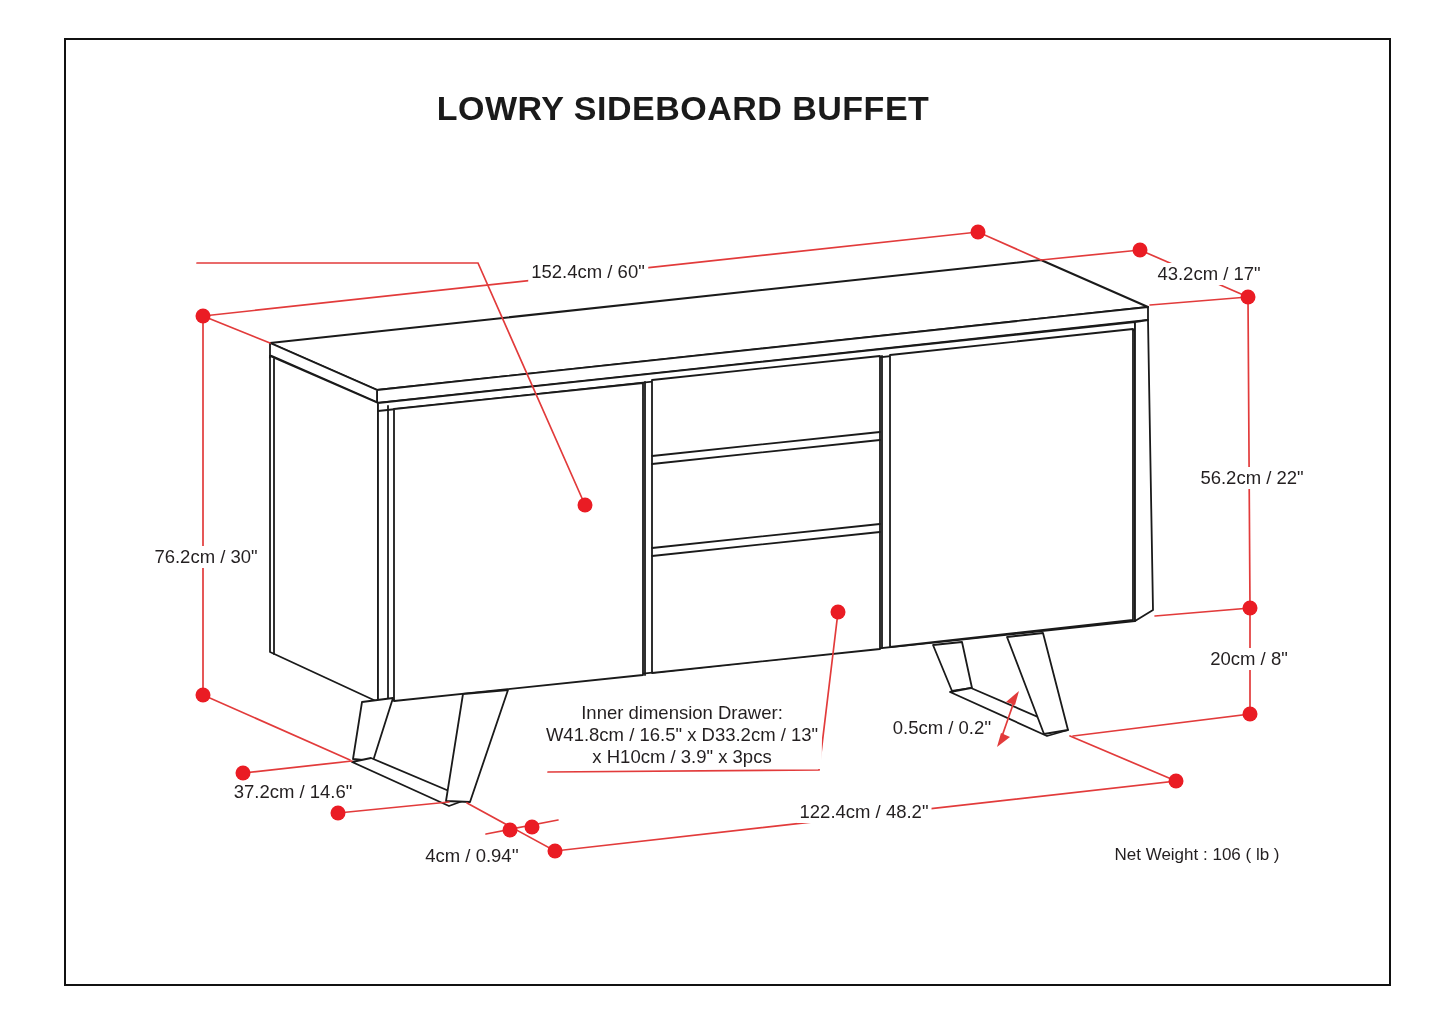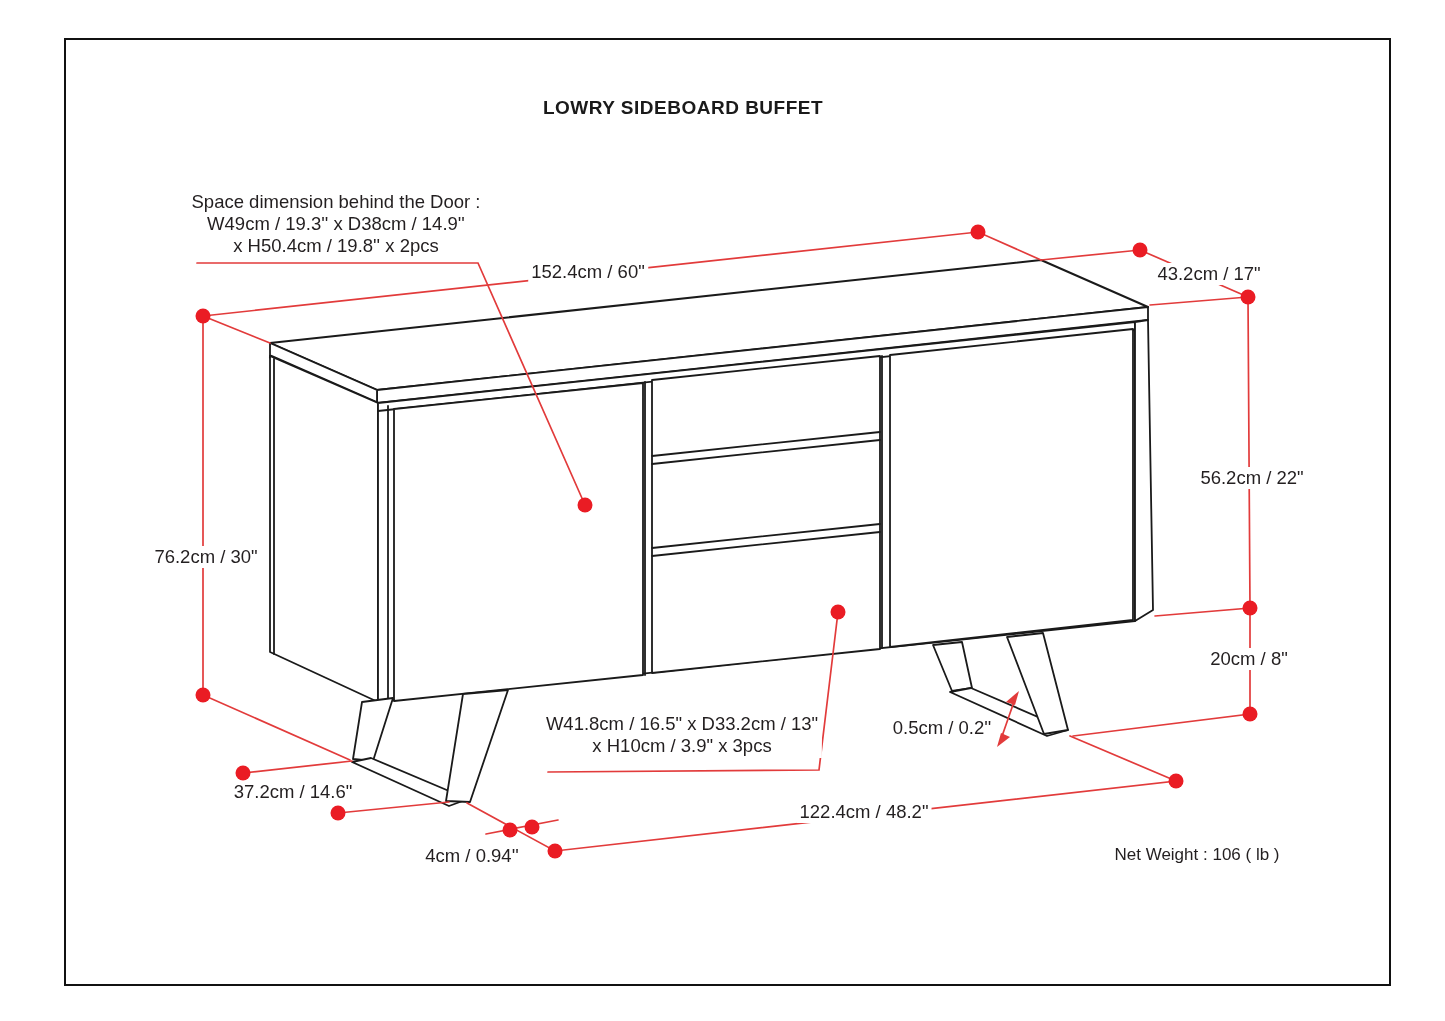--- a/index.html
+++ b/index.html
@@ -3,21 +3,21 @@
 <meta charset="utf-8">
 <style>
   html,body{margin:0;padding:0;background:#ffffff;}
   .stage{position:relative;width:1445px;height:1021px;background:#fff;overflow:hidden;
          font-family:"Liberation Sans","DejaVu Sans",sans-serif;color:#231f20;}
   .frame{position:absolute;left:64px;top:38px;width:1323px;height:944px;border:2px solid #111;}
   svg.art{position:absolute;left:0;top:0;width:1445px;height:1021px;}
   .label{position:absolute;transform:translate(-50%,-50%);white-space:nowrap;text-align:center;
          font-size:18.5px;line-height:22px;background:#fff;padding:0 3px;color:#231f20;}
   .label.block{padding:1px 4px;}
-  .title{position:absolute;transform:translate(-50%,-50%);font-size:19px;font-weight:700;
+  .title{position:absolute;transform:translate(-50%,-50%);font-size:34px;font-weight:700;
          letter-spacing:.5px;white-space:nowrap;color:#1a1a1a;}
   .nw{font-size:17px;}
 </style>
 </head>
 <body>
 
 <div class="stage">
 
   <div class="frame"></div>
 
@@ -101,44 +101,40 @@
       <circle cx="532" cy="827" r="7.5"></circle>
       <circle cx="555" cy="851" r="7.5"></circle>
       <circle cx="1176" cy="781" r="7.5"></circle>
       <circle cx="585" cy="505" r="7.5"></circle>
       <circle cx="838" cy="612" r="7.5"></circle>
     </g>
   </svg>
 
   <div class="title" style="left:683px;top:108px;">LOWRY SIDEBOARD BUFFET</div>
 
-  <div class="label block" style="left:336px;top:224px;">
-    <div>Space dimension behind the Door :</div>
-    <div>W49cm / 19.3'' x D38cm / 14.9''</div>
-    <div>x H50.4cm / 19.8'' x 2pcs</div>
-  </div>
 
   <div class="label" style="left:588px;top:272px;">152.4cm / 60"</div>
 
   <div class="label" style="left:1209px;top:274px;">43.2cm / 17"</div>
 
   <div class="label" style="left:1252px;top:478px;">56.2cm / 22"</div>
 
   <div class="label" style="left:1249px;top:659px;">20cm / 8"</div>
 
   <div class="label" style="left:206px;top:557px;">76.2cm / 30"</div>
 
   <div class="label" style="left:293px;top:792px;">37.2cm / 14.6"</div>
 
   <div class="label" style="left:472px;top:856px;">4cm / 0.94''</div>
 
   <div class="label" style="left:942px;top:728px;">0.5cm / 0.2''</div>
 
   <div class="label" style="left:864px;top:812px;">122.4cm / 48.2"</div>
 
   <div class="label block" style="left:682px;top:735px;">
+    <div>Inner dimension Drawer:</div>
     <div>W41.8cm / 16.5" x D33.2cm / 13"</div>
     <div>x H10cm / 3.9" x 3pcs</div>
   </div>
 
   <div class="label nw" style="left:1197px;top:855px;background:transparent;">Net Weight : 106 ( lb )</div>
 
 </div>
 
 </body></html>

